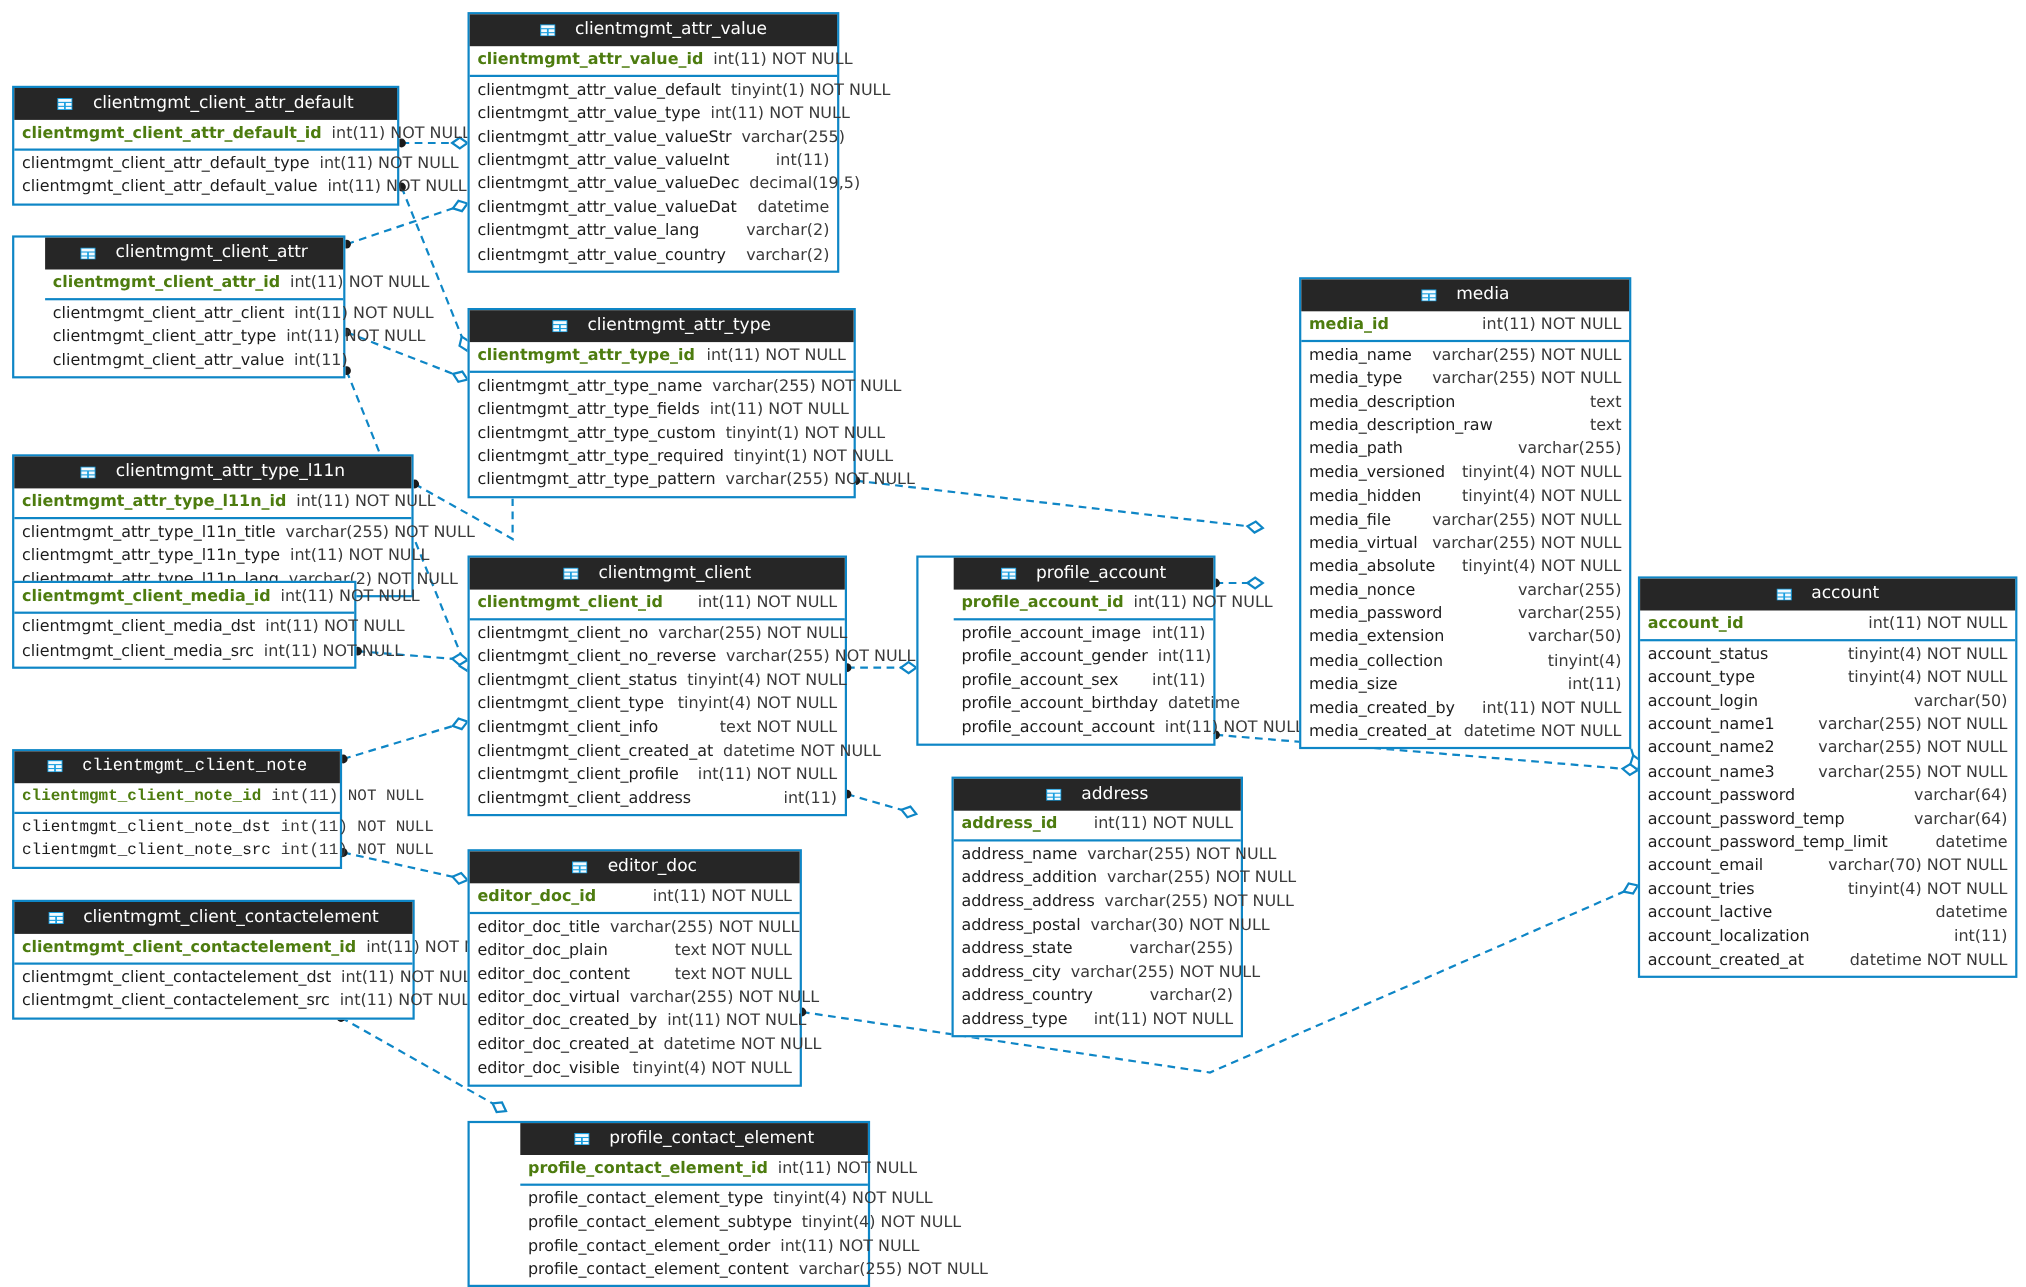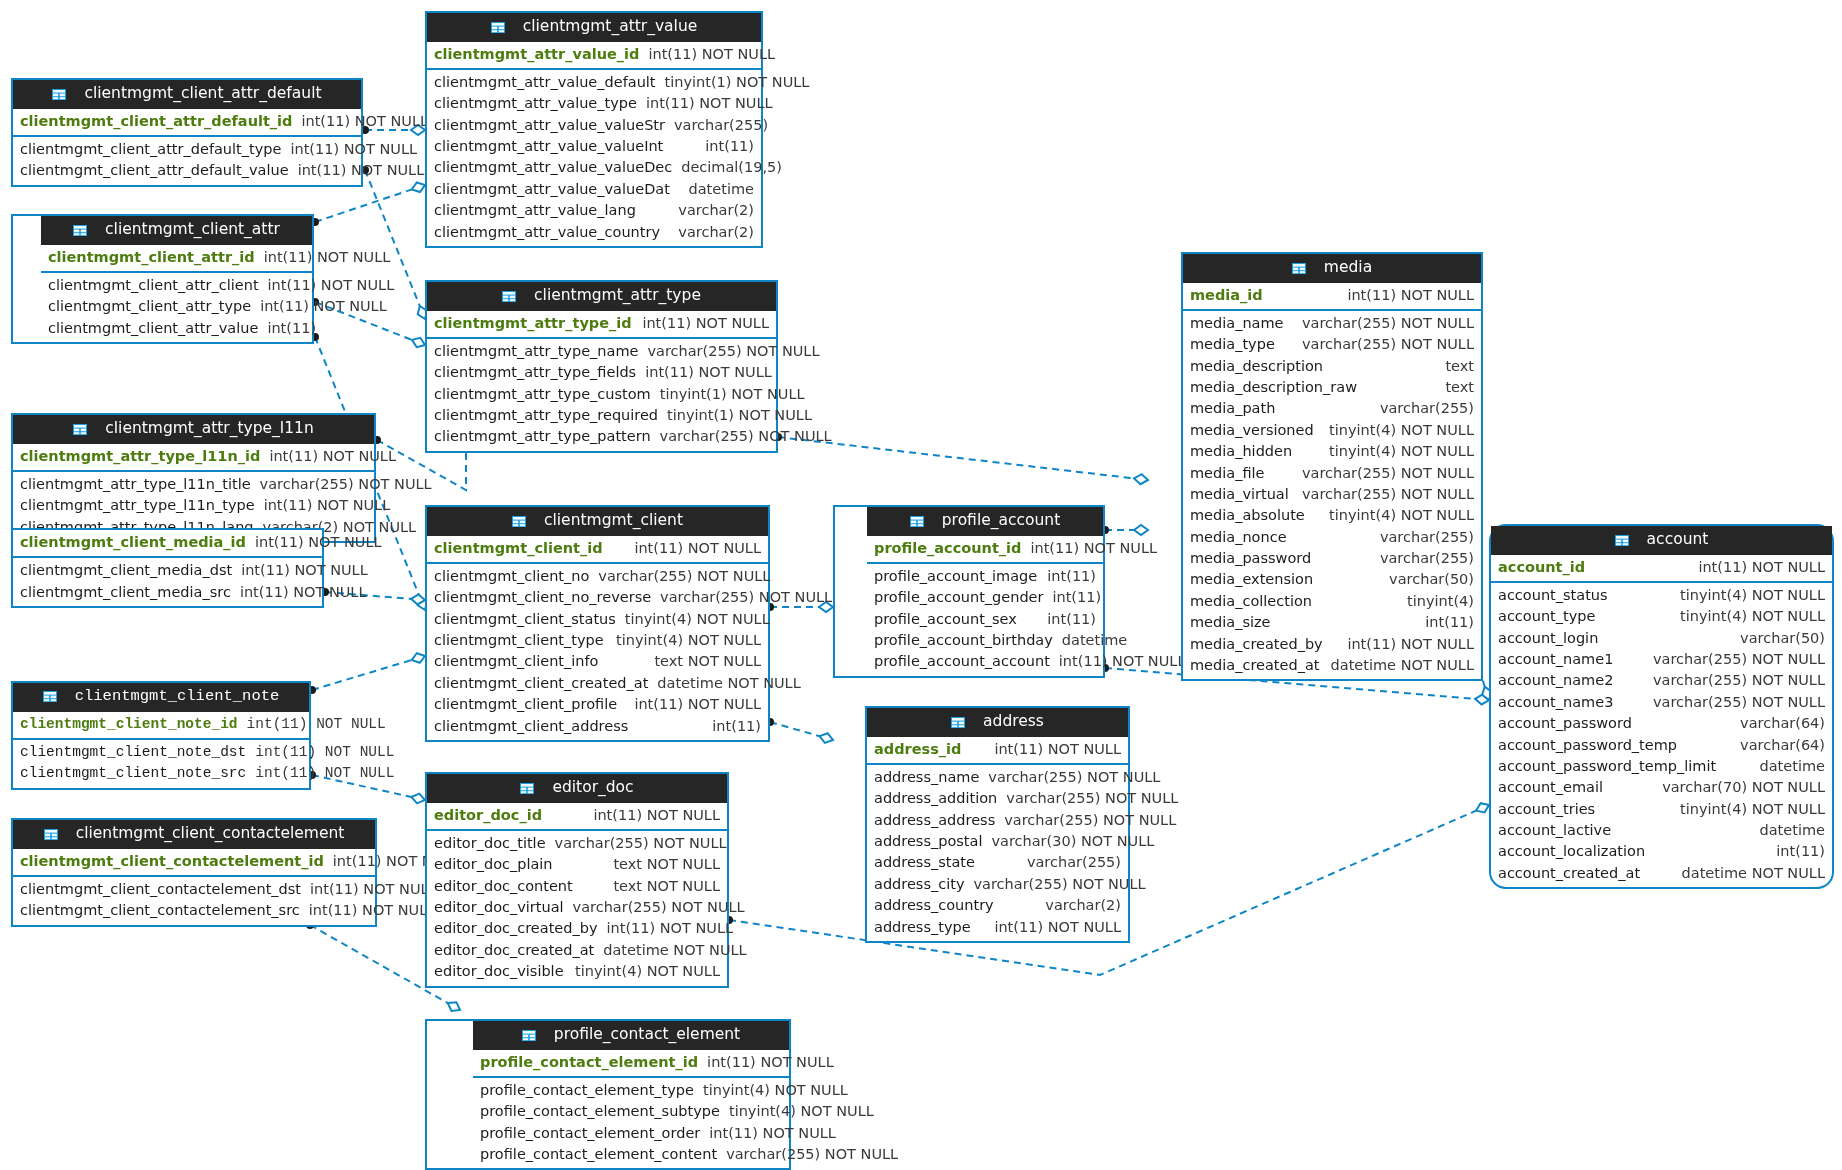--- a/index.html
+++ b/index.html
@@ -738,21 +738,21 @@
         <div class="row">
           <span class="col-name">media_created_by</span>
           <span class="col-type">int(11) NOT NULL</span>
         </div>
         <div class="row">
           <span class="col-name">media_created_at</span>
           <span class="col-type">datetime NOT NULL</span>
         </div>
       </div>
     </div>
-    <div class="entity" id="ent-account" style="left: 1489px; top: 524px; width: 345px; border-radius: 17px;">
+    <div class="entity" id="ent-account" style="left: 1489px; top: 524px; width: 345px;">
       <div class="entity-header">
         <span class="tbl-icon"><svg width="14" height="11" viewBox="0 0 14 11" xmlns="http://www.w3.org/2000/svg">
             <rect x="0" y="0" width="14" height="11" fill="#1a9fe0"></rect>
             <rect x="1" y="1" width="12" height="2.6" fill="#ffffff" opacity="0.95"></rect>
             <rect x="1" y="4.6" width="5.2" height="2.6" fill="#ffffff" opacity="0.95"></rect>
             <rect x="7.8" y="4.6" width="5.2" height="2.6" fill="#ffffff" opacity="0.95"></rect>
             <rect x="1" y="8.2" width="5.2" height="2" fill="#ffffff" opacity="0.95"></rect>
             <rect x="7.8" y="8.2" width="5.2" height="2" fill="#ffffff" opacity="0.95"></rect>
           </svg></span>
         <span>account</span>

